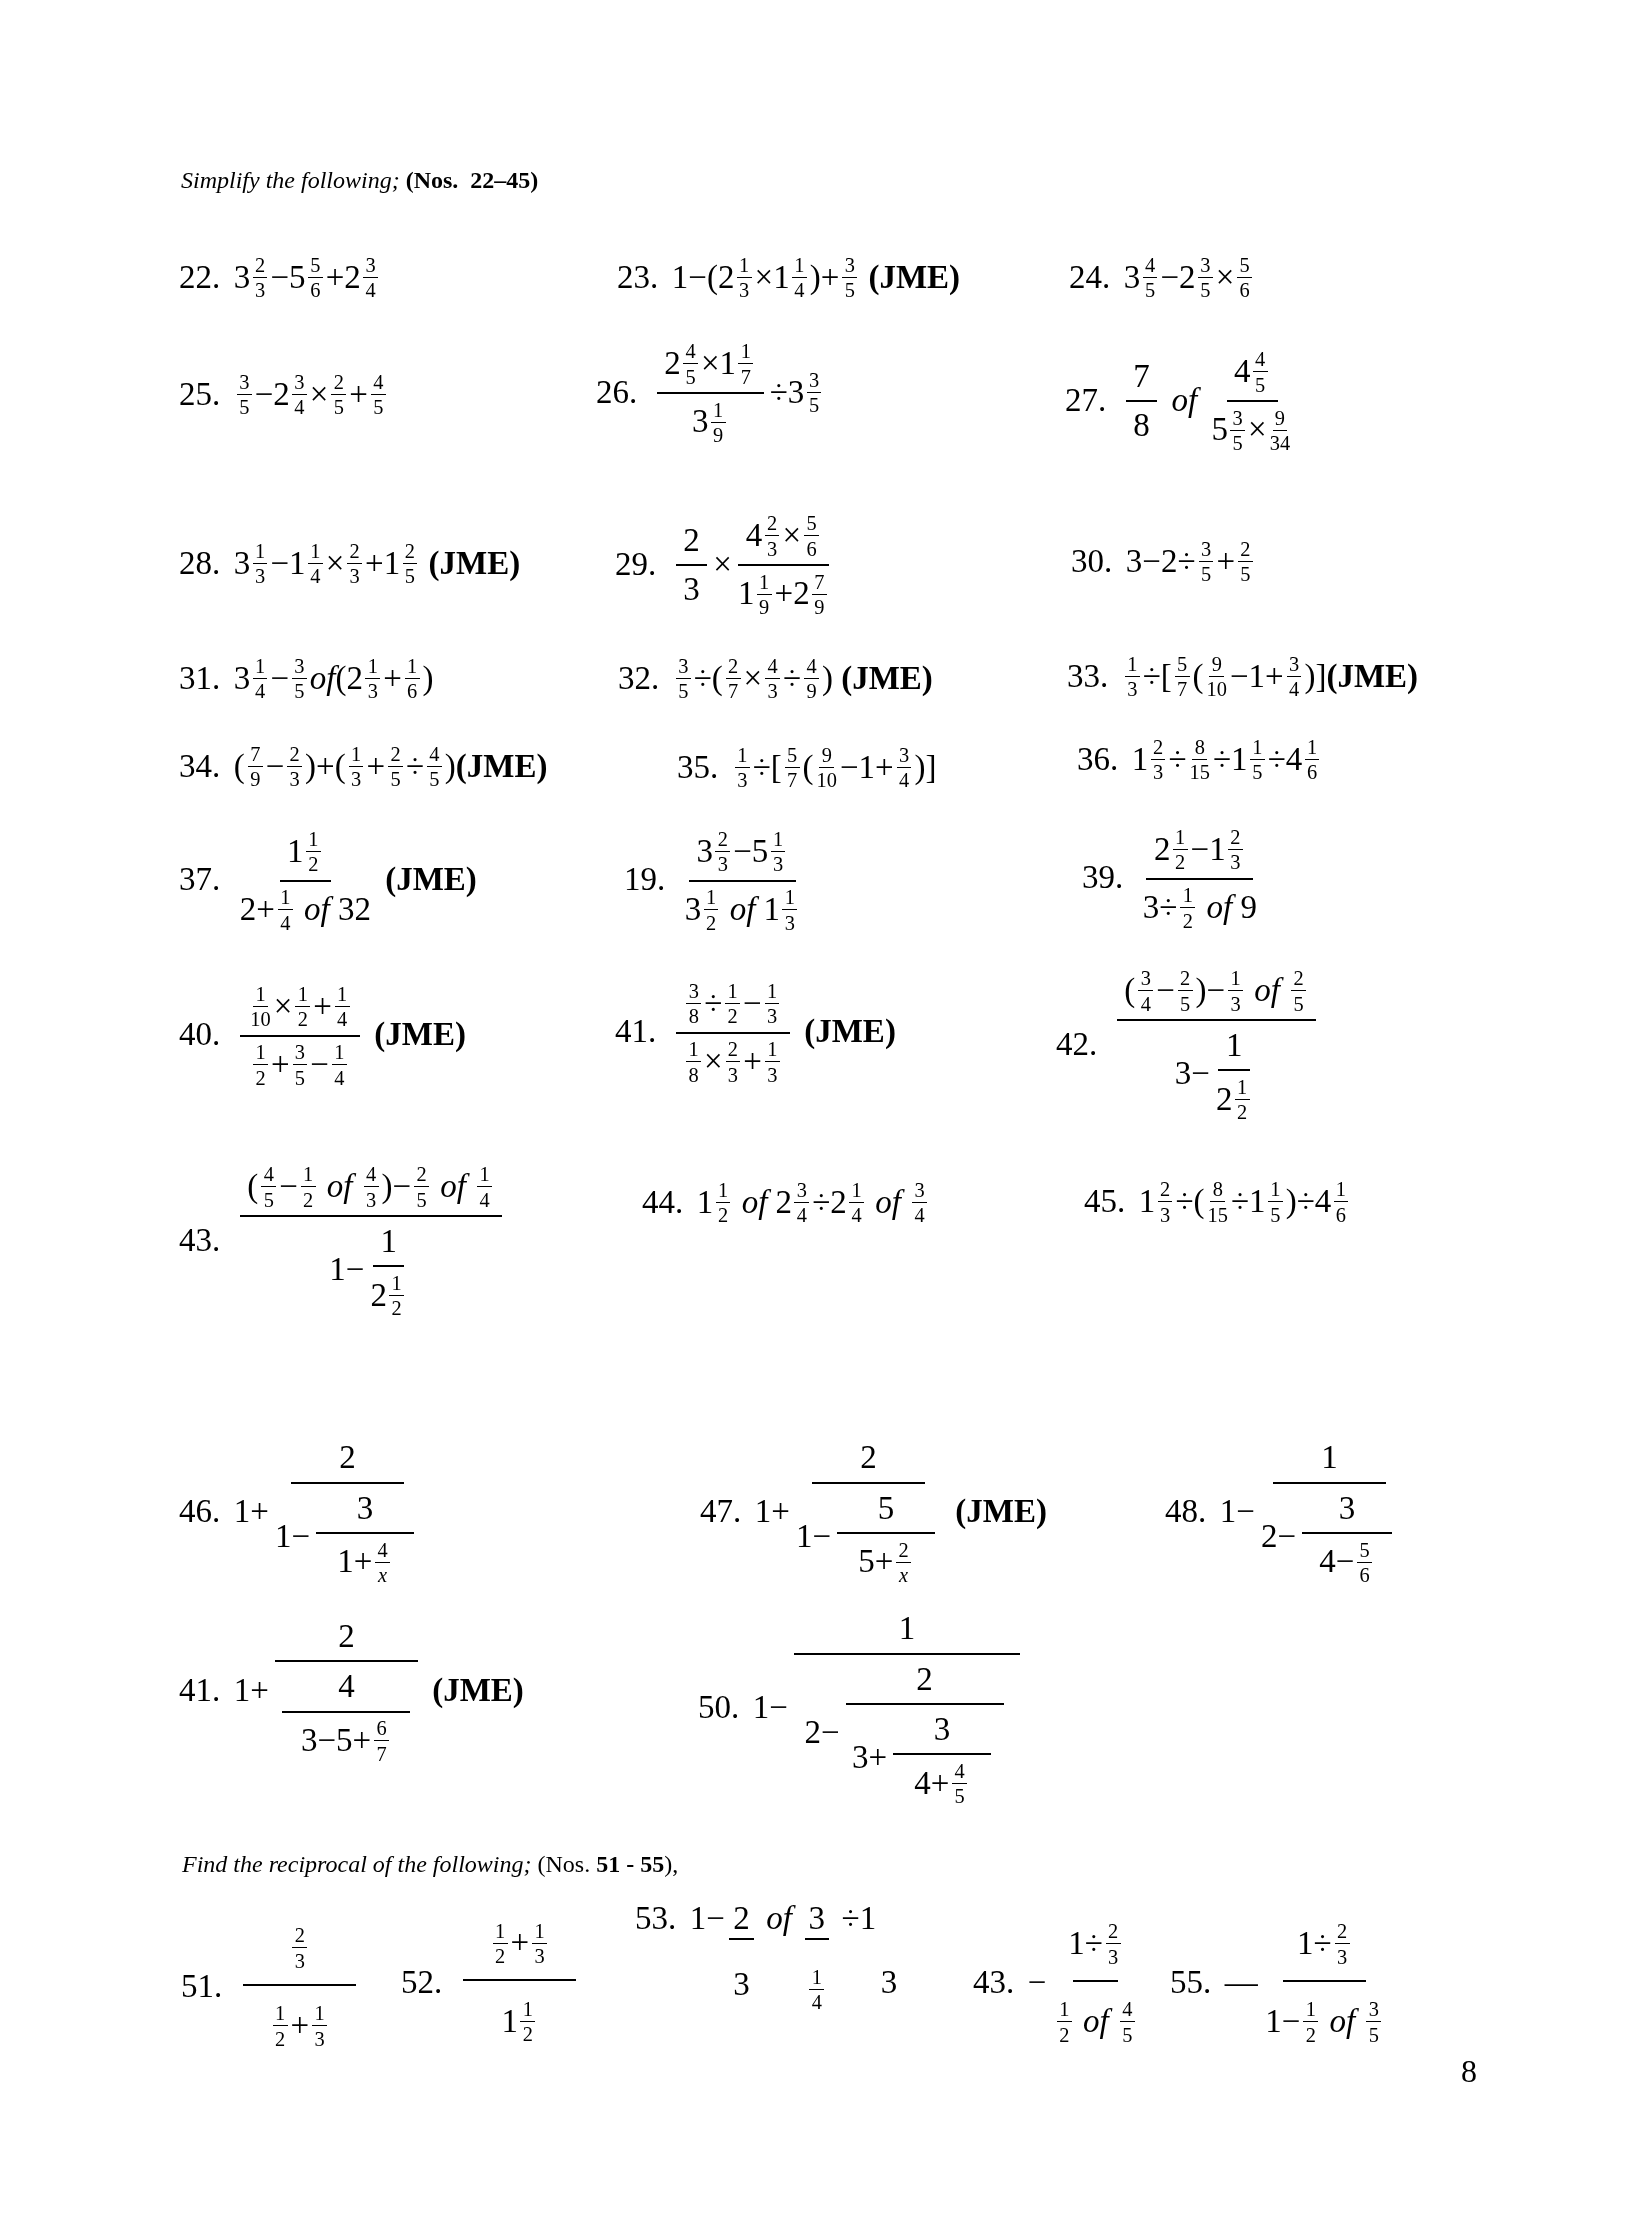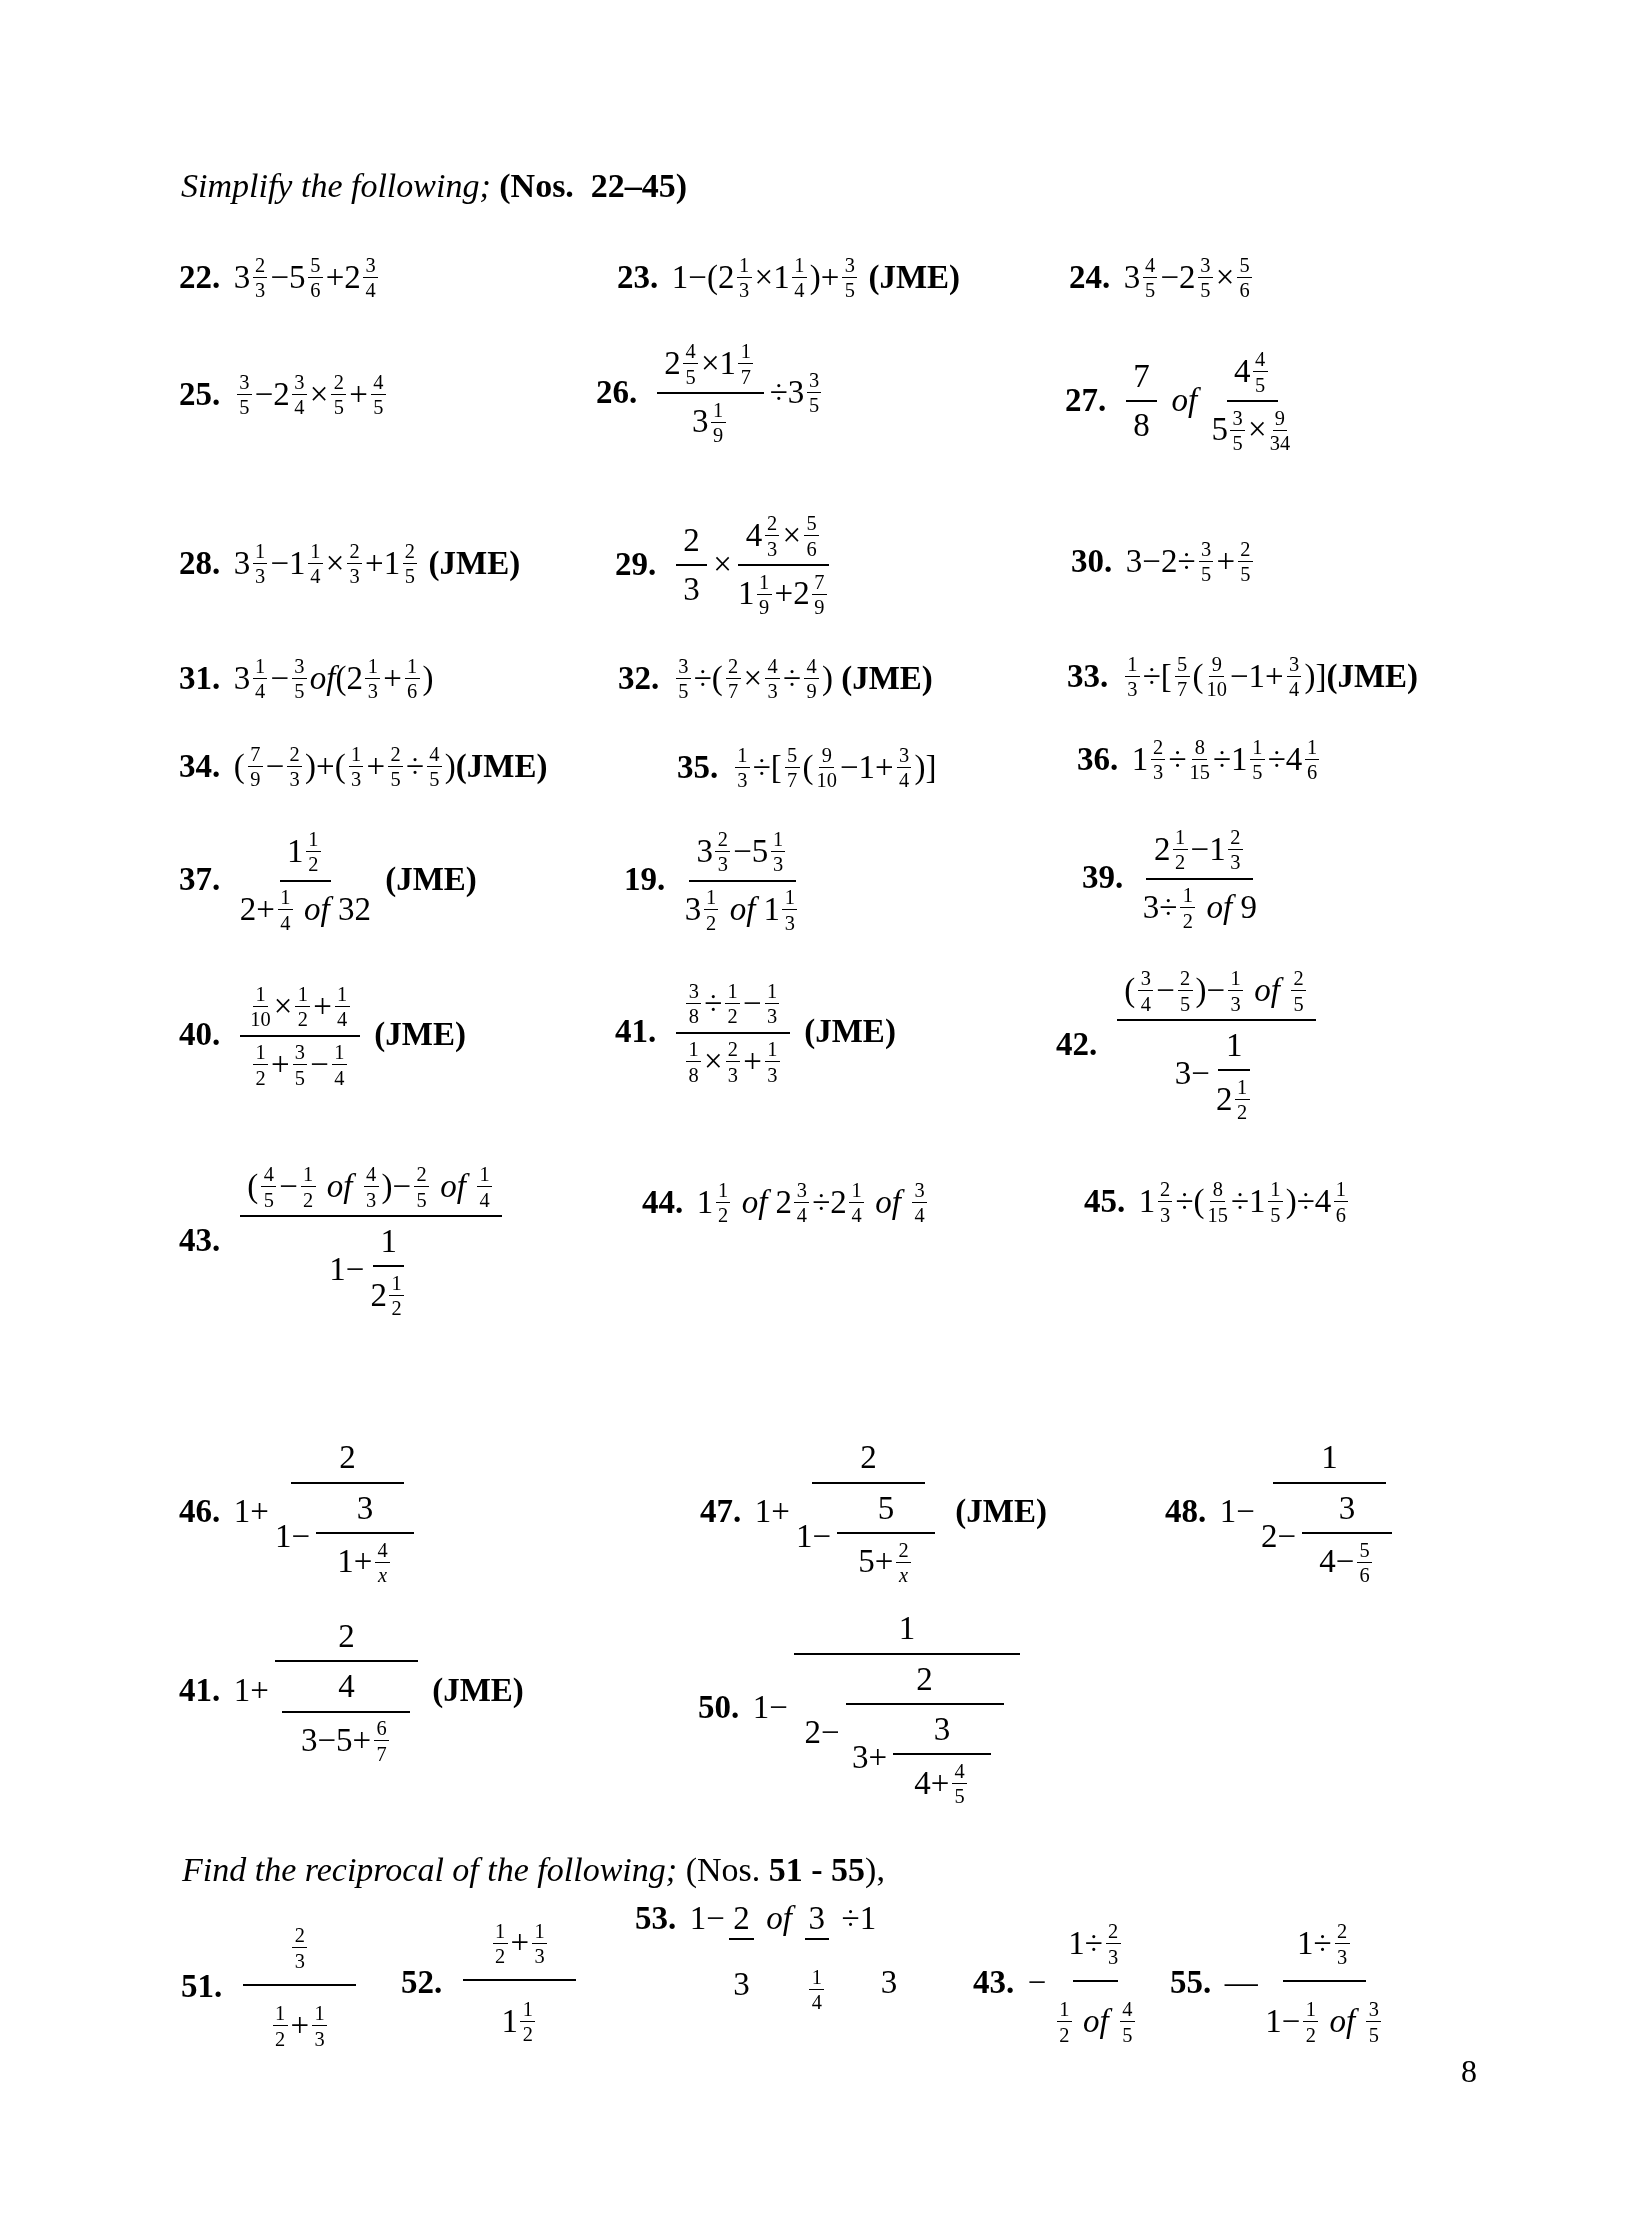--- a/index.html
+++ b/index.html
@@ -4,30 +4,30 @@
 <style>
   html,body{margin:0;padding:0;background:#ffffff;}
   .page{
     position:relative;
     width:1649px;height:2227px;
     background:#ffffff;
     font-family:"Liberation Serif", serif;
     color:#000;
     overflow:hidden;
   }
-  .heading{position:absolute;font-size:34px;white-space:nowrap;}
+  .heading{position:absolute;font-size:24px;white-space:nowrap;}
   .heading span{white-space:pre;}
   .it{font-style:italic;}
   .bd{font-weight:bold;}
   .prob{
     position:absolute;display:flex;align-items:center;
     font-size:33px;line-height:1.15;white-space:nowrap;
   }
   .prob.topalign,.prob.topalign .pmath{align-items:flex-start;}
-  .pnum{font-weight:bold;margin-right:13.6px;}
+  .pnum{font-weight:normal;margin-right:13.6px;}
   .pmath{display:inline-flex;align-items:center;}
   .tx{white-space:pre;}
   
   .sf{
     display:inline-flex;flex-direction:column;align-items:center;
     vertical-align:middle;font-size:20.4px;line-height:1.08;margin:0 3px;
   }
   .sfn{border-bottom:1.5px solid #000;padding:0 2.3px 0.8px;}
   .sfd{padding-top:1.5px;}
   

